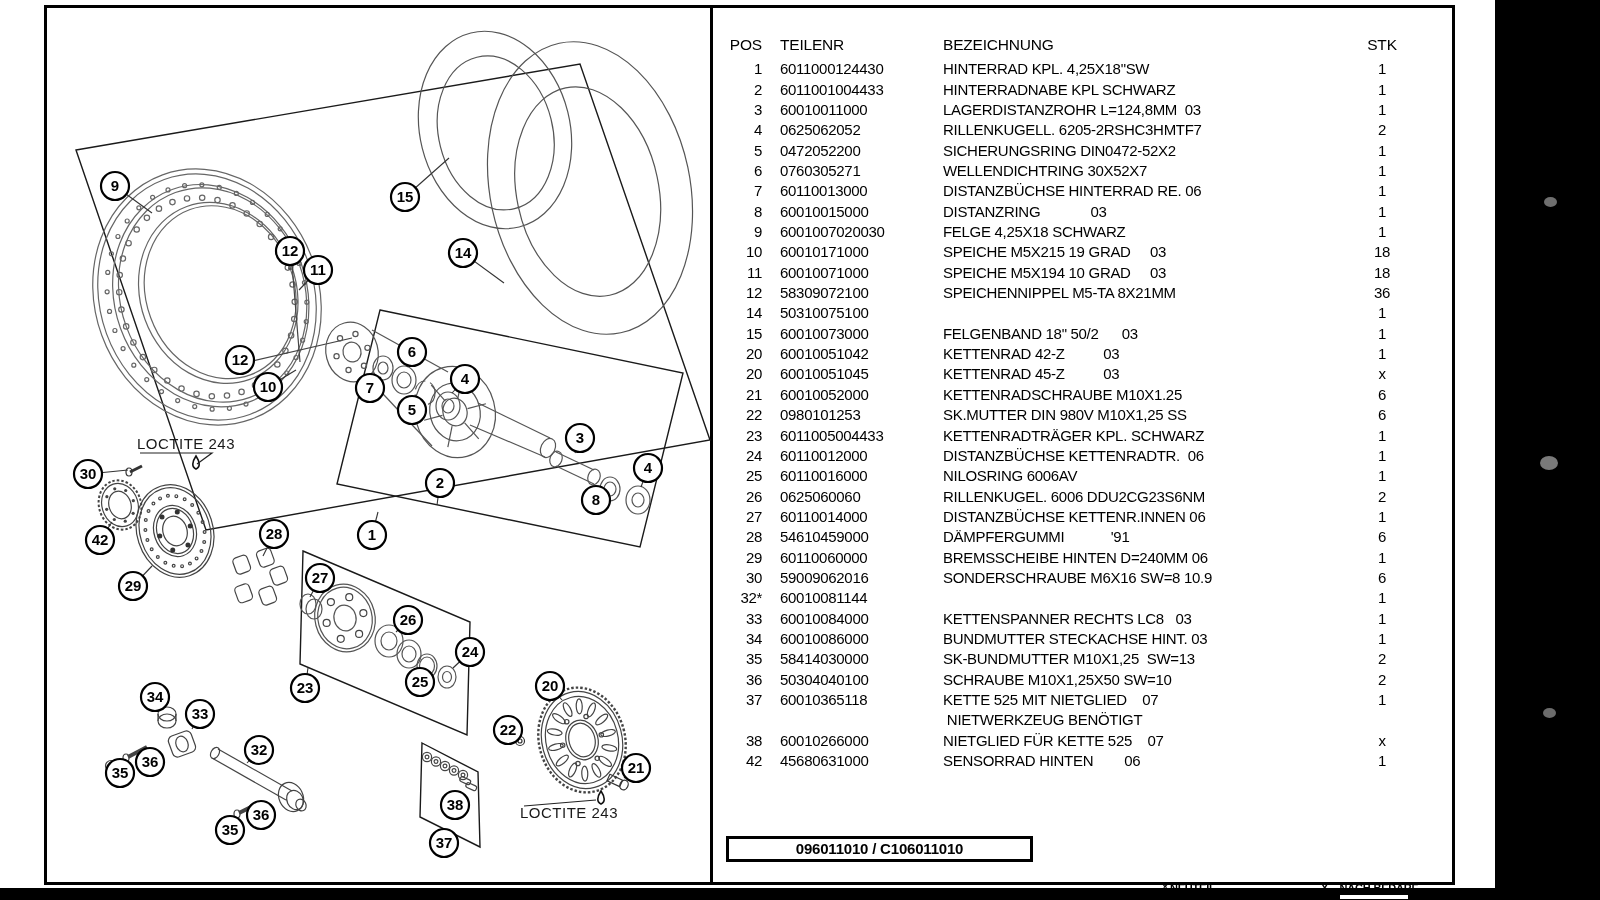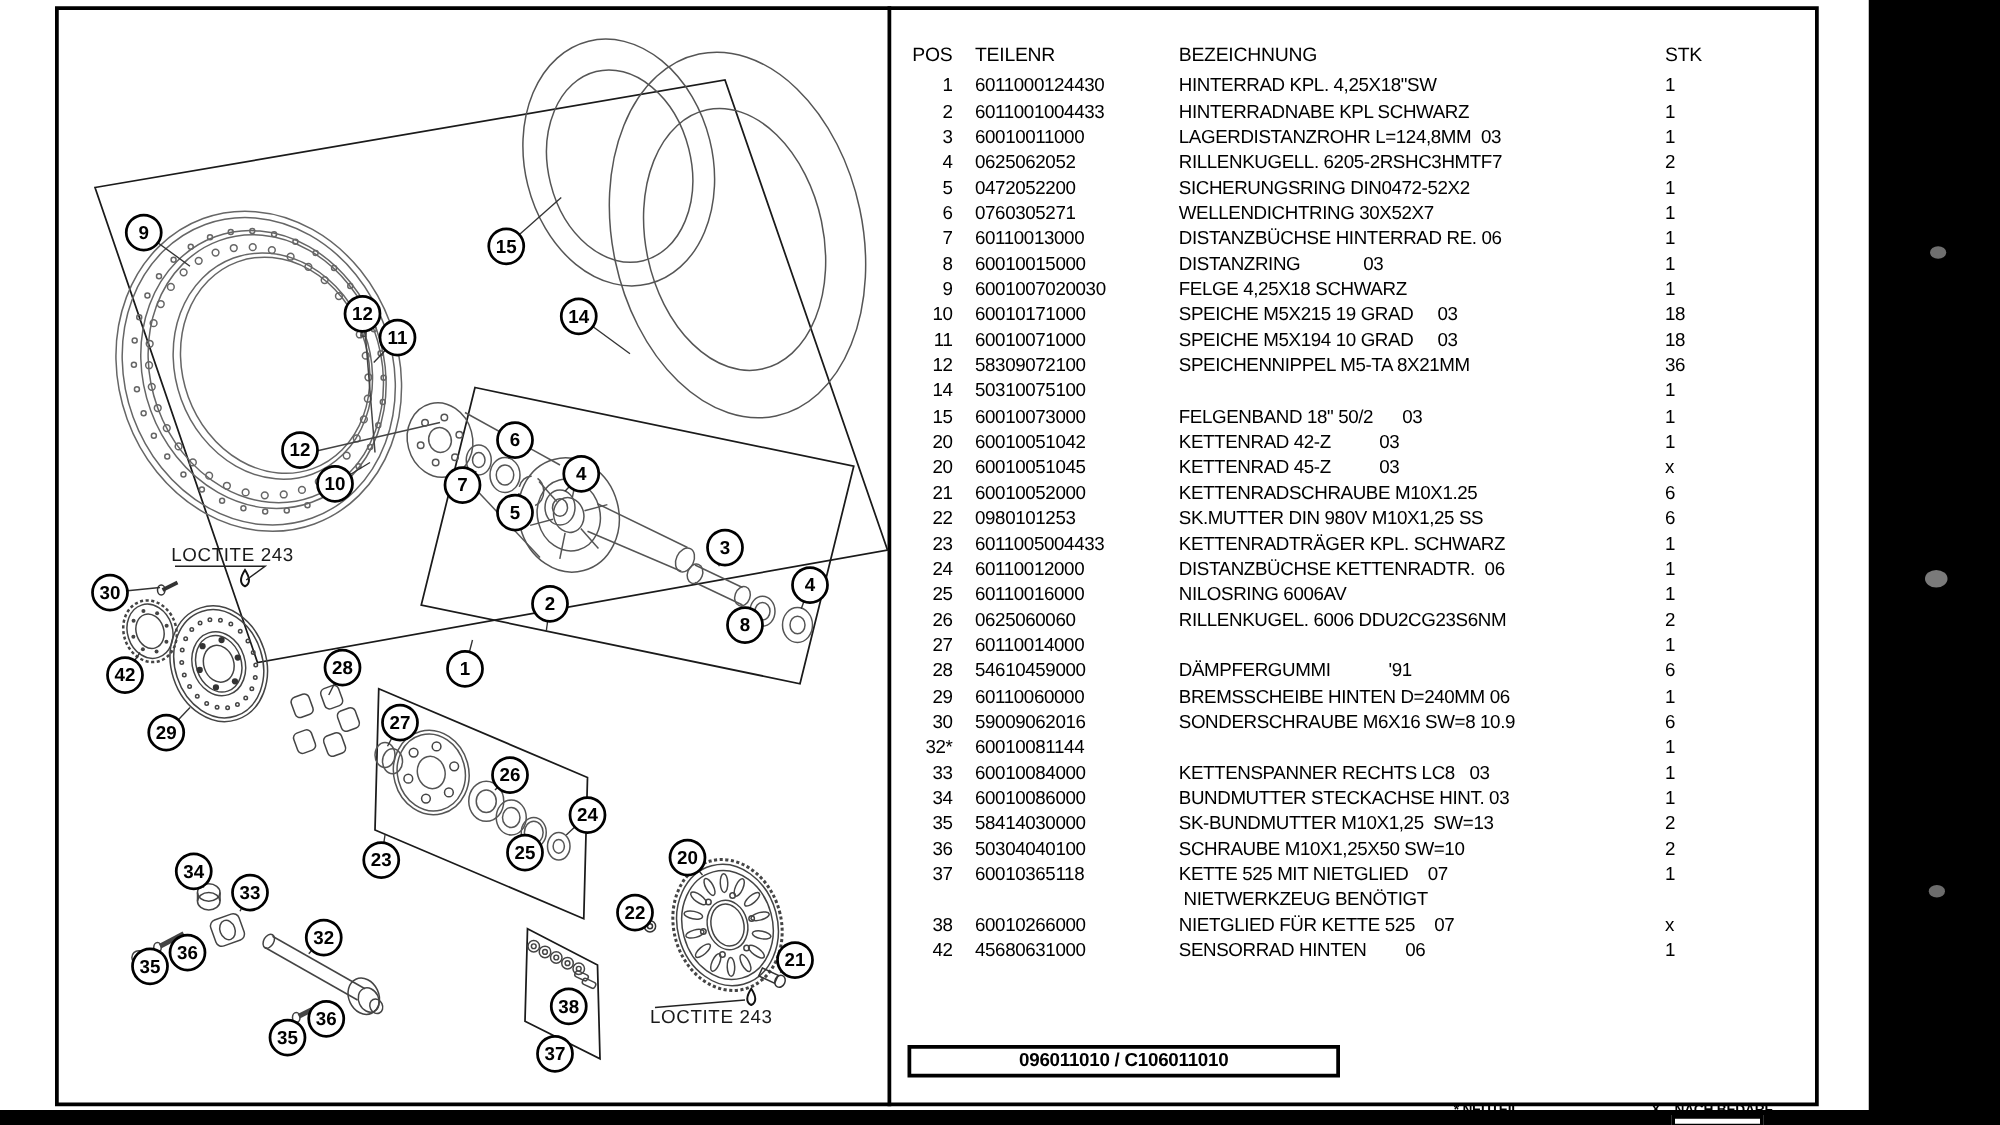--- a/index.html
+++ b/index.html
@@ -12,22 +12,22 @@
        letter-spacing:1px;white-space:nowrap;line-height:38px;}
   #divider{position:absolute;left:710px;top:5px;width:3px;height:880px;background:#000;}
   #diagram-svg{position:absolute;left:0;top:0;width:1600px;height:900px;}
   #table-area{position:absolute;left:715px;top:0;width:724px;height:890px;}
   .trow{position:absolute;left:0;width:720px;height:20px;}
   .trow span{position:absolute;top:0;white-space:pre;font-size:15px;letter-spacing:-0.3px;}
   .thead span{font-weight:normal;font-size:15.5px;letter-spacing:-0.2px;}
   .c-pos{left:0;width:47px;text-align:right;}
   .c-nr{left:65px;width:160px;}
   .c-name{left:228px;width:380px;}
-  .c-stk{left:617px;width:100px;text-align:left;}
-  #footer-box{position:absolute;left:726px;top:836px;width:346px;height:26px;
+  .c-stk{left:617px;width:100px;text-align:center;}
+  #footer-box{position:absolute;left:726px;top:836px;width:307px;height:26px;
        border:3px solid #000;box-sizing:border-box;text-align:center;
        font-weight:bold;font-size:15px;line-height:20px;letter-spacing:-0.2px;}
   .footnote{position:absolute;font-weight:bold;font-size:11px;letter-spacing:-0.2px;white-space:pre;margin-top:21px;}
   #fn-neuteil{left:1163px;top:861px;}
   #fn-bedarf{left:1321px;top:861px;}
   #bottom-bar{position:absolute;left:0;top:888px;width:1600px;height:12px;background:#000;}
   #corner-box{position:absolute;left:1337px;top:892px;width:74px;height:10px;
        background:#fff;border:3px solid #000;box-sizing:border-box;}
   #right-bar{position:absolute;left:1495px;top:0;width:105px;height:900px;background:#000;}
   .hole-dot{position:absolute;border-radius:50%;}
@@ -713,20 +713,21 @@
       </div>
       <div class="trow" style="top: 487.55px;">
         <span class="c-pos">26</span>
         <span class="c-nr">0625060060</span>
         <span class="c-name">RILLENKUGEL. 6006 DDU2CG23S6NM</span>
         <span class="c-stk">2</span>
       </div>
       <div class="trow" style="top: 507.9px;">
         <span class="c-pos">27</span>
         <span class="c-nr">60110014000</span>
+        <span class="c-name">DISTANZBÜCHSE KETTENR.INNEN 06</span>
         <span class="c-stk">1</span>
       </div>
       <div class="trow" style="top: 528.25px;">
         <span class="c-pos">28</span>
         <span class="c-nr">54610459000</span>
         <span class="c-name">DÄMPFERGUMMI            '91</span>
         <span class="c-stk">6</span>
       </div>
       <div class="trow" style="top: 548.6px;">
         <span class="c-pos">29</span>

